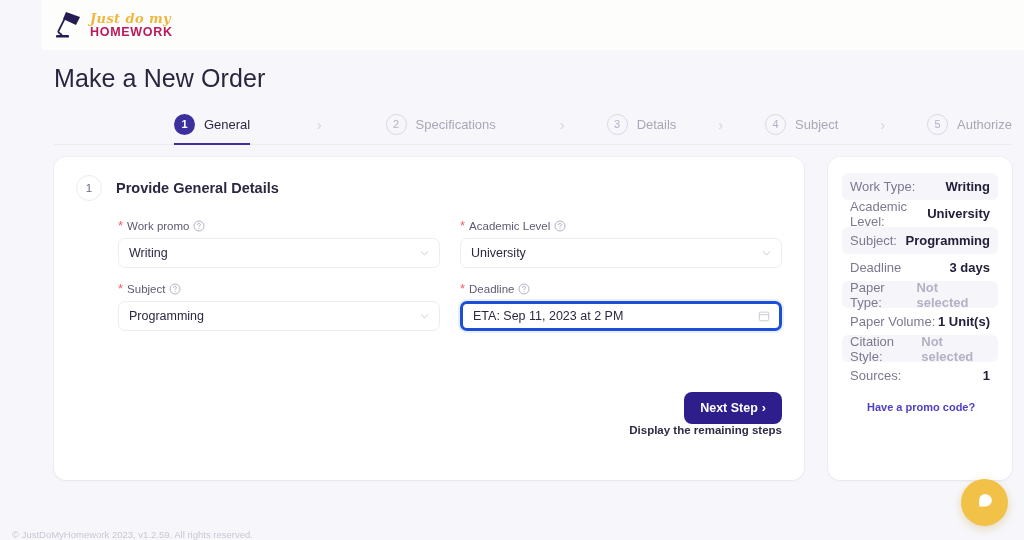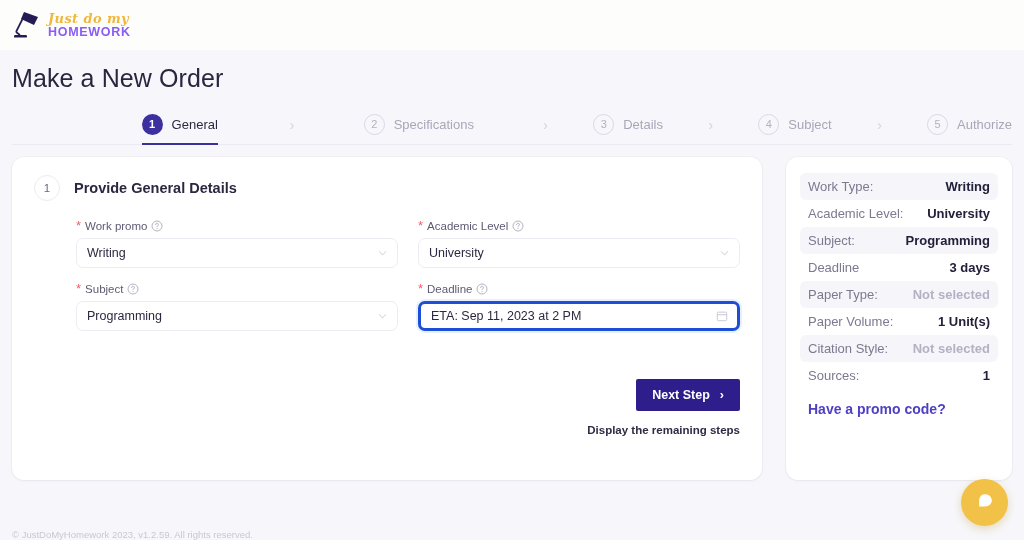--- a/index.html
+++ b/index.html
@@ -3,37 +3,37 @@
 <meta charset="utf-8">
 <style>
   * { box-sizing: border-box; margin: 0; padding: 0; }
   html, body {
     width: 1024px; height: 540px;
     font-family: "Liberation Sans", sans-serif;
     background: #f7f7fb;
     overflow: hidden;
   }
 
-  .page { position: relative; width: 1024px; height: 540px; background: #f7f7fb; }
+  .page { position: relative; width: 1024px; height: 540px; background: #f7f7fb; padding-left: 42px; }
 
   
   .header {
     height: 50px; background: #fdfefb;
     display: flex; align-items: center; justify-content: space-between;
     padding: 0 18px 0 10px;
   }
   .logo { display: flex; align-items: center; gap: 4px; }
   .logo-mark { width: 34px; height: 34px; flex: 0 0 34px; }
   .logo-text { line-height: 1; }
   .logo-script {
     display: block; font-family: "DejaVu Serif", serif; font-style: italic;
     font-weight: bold; font-size: 13px; color: #f0b73f; letter-spacing: .4px;
   }
   .logo-word {
-    display: block; font-size: 12.5px; font-weight: bold; color: #8b5cf6;
+    display: block; font-size: 12.5px; font-weight: bold; color: #be185d;
     letter-spacing: .7px; margin-top: 1px;
   }
   .signin-btn {
     display: flex; align-items: center; gap: 7px;
     background: #ffffff; border: 1px solid #eceaf3; border-radius: 8px;
     padding: 7px 13px; font-size: 12.5px; color: #2e2b3d; font-weight: bold;
     box-shadow: 0 1px 2px rgba(30,25,70,.06); cursor: pointer;
   }
   .signin-btn svg { display: block; }
 
@@ -103,40 +103,40 @@
     font-size: 12.5px; color: #2c2840; cursor: pointer;
   }
   .input.focused { border: 3px solid #1d4ed8; box-shadow: 0 0 0 2px rgba(120,170,245,.18); }
   .adorn {
     position: absolute; right: 9px; top: 50%; transform: translateY(-50%);
     display: flex; align-items: center;
   }
 
   .actions { position: absolute; right: 22px; bottom: 44px; text-align: right; }
   .next-btn {
-    display: inline-flex; align-items: center; gap: 10px;
-    background: #2d1e8c; color: #fff; border: none; border-radius: 2px;
+    display: inline-flex; align-items: center; gap: 4px;
+    background: #2d1e8c; color: #fff; border: none; border-radius: 8px;
     padding: 9px 16px; font-size: 12.5px; font-weight: bold; cursor: pointer;
   }
-  .hint { font-size: 11.5px; color: #2f2b44; font-weight: bold; margin-top: 13px; }
+  .hint { font-size: 11.5px; color: #2f2b44; font-weight: bold; margin-top: 0; }
 
   
   .summary-card { width: 230px; height: 323px; padding: 16px 14px; }
   .summary-title { font-size: 16px; color: #2a2640; margin-bottom: 12px; }
   .srow {
     display: flex; justify-content: space-between; align-items: center;
     height: 27px; padding: 0 8px; border-radius: 6px; font-size: 13px;
   }
   .srow.shade { background: #f6f6fa; }
   .skey { color: #7c7990; }
   .sval { color: #22203a; font-weight: bold; }
   .sval.muted { color: #b4b1c4; font-weight: bold; }
   .promo {
-    display: inline-block; margin: 12px 0 0 8px;
-    font-size: 14px; color: #4e3fc4; font-weight: bold; cursor: pointer;
+    display: inline-block; margin: 12px 0 0 25px;
+    font-size: 11px; color: #4e3fc4; font-weight: bold; cursor: pointer;
   }
 
   
   .footer {
     position: absolute; left: 0; bottom: 0; width: 1024px; height: 24px;
     display: flex; align-items: flex-end; padding-left: 12px;
     font-size: 9.5px; color: #c9c7d4; background: #f7f7fb;
   }
 
   

